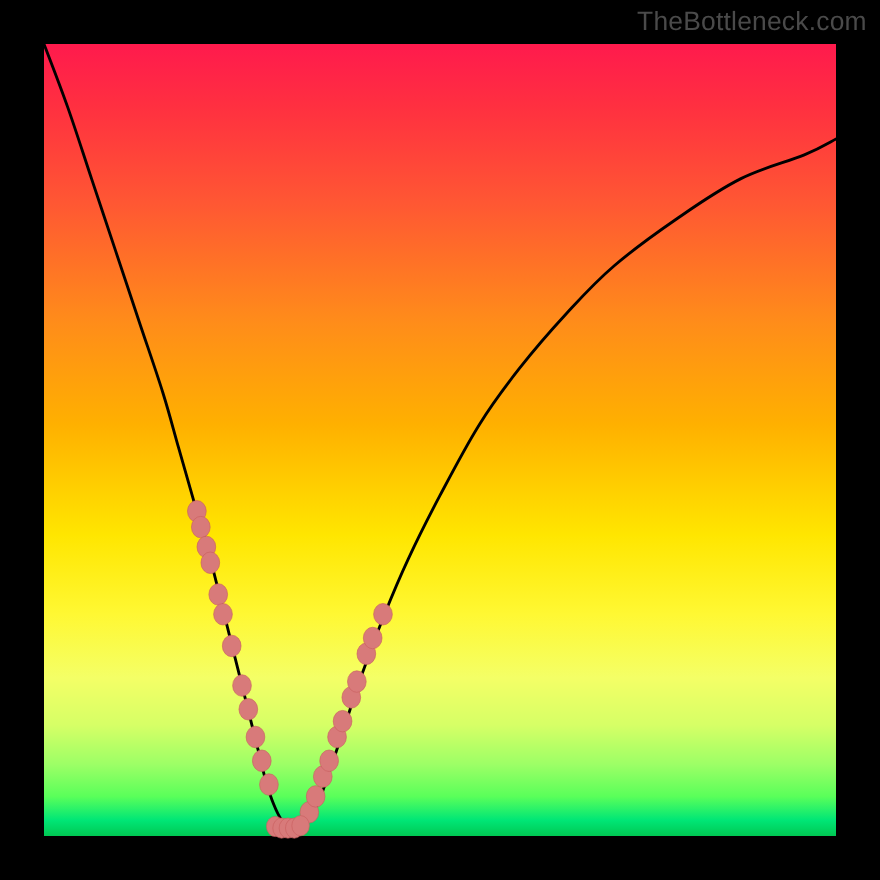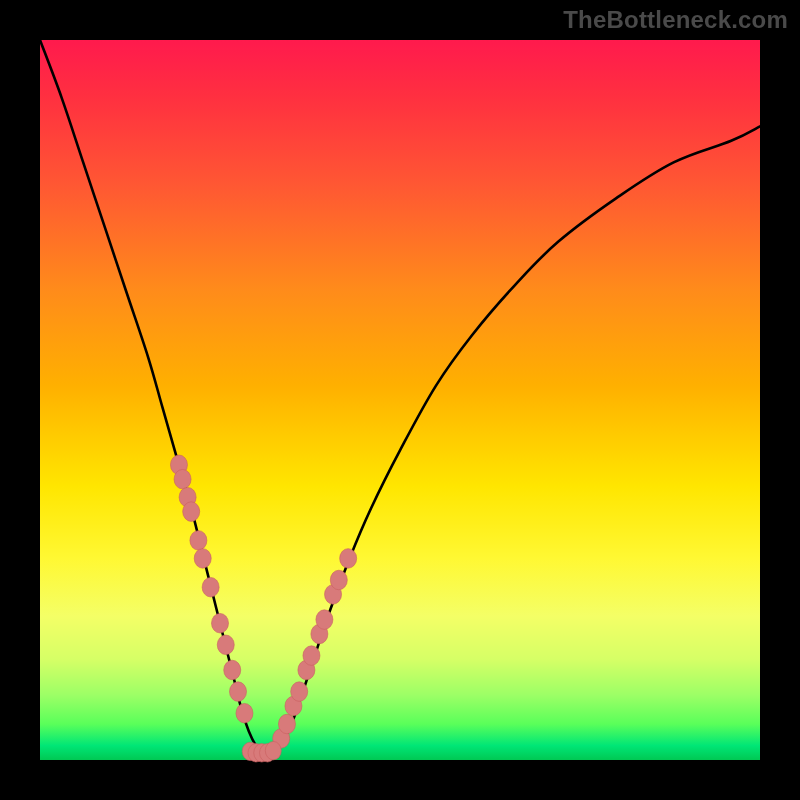--- a/index.html
+++ b/index.html
@@ -40,21 +40,21 @@
       #00e676 98%,
       #00c853 100%
     );
   }
   .watermark {
     position: absolute;
     top: 6px;
     right: 12px;
     color: #4a4a4a;
     font-size: 24px;
-    font-weight: 700;
+    font-weight: 400;
     letter-spacing: 0.2px;
     user-select: none;
   }
   svg.curve {
     position: absolute;
     top: 0;
     left: 0;
     width: 720px;
     height: 720px;
     overflow: visible;

